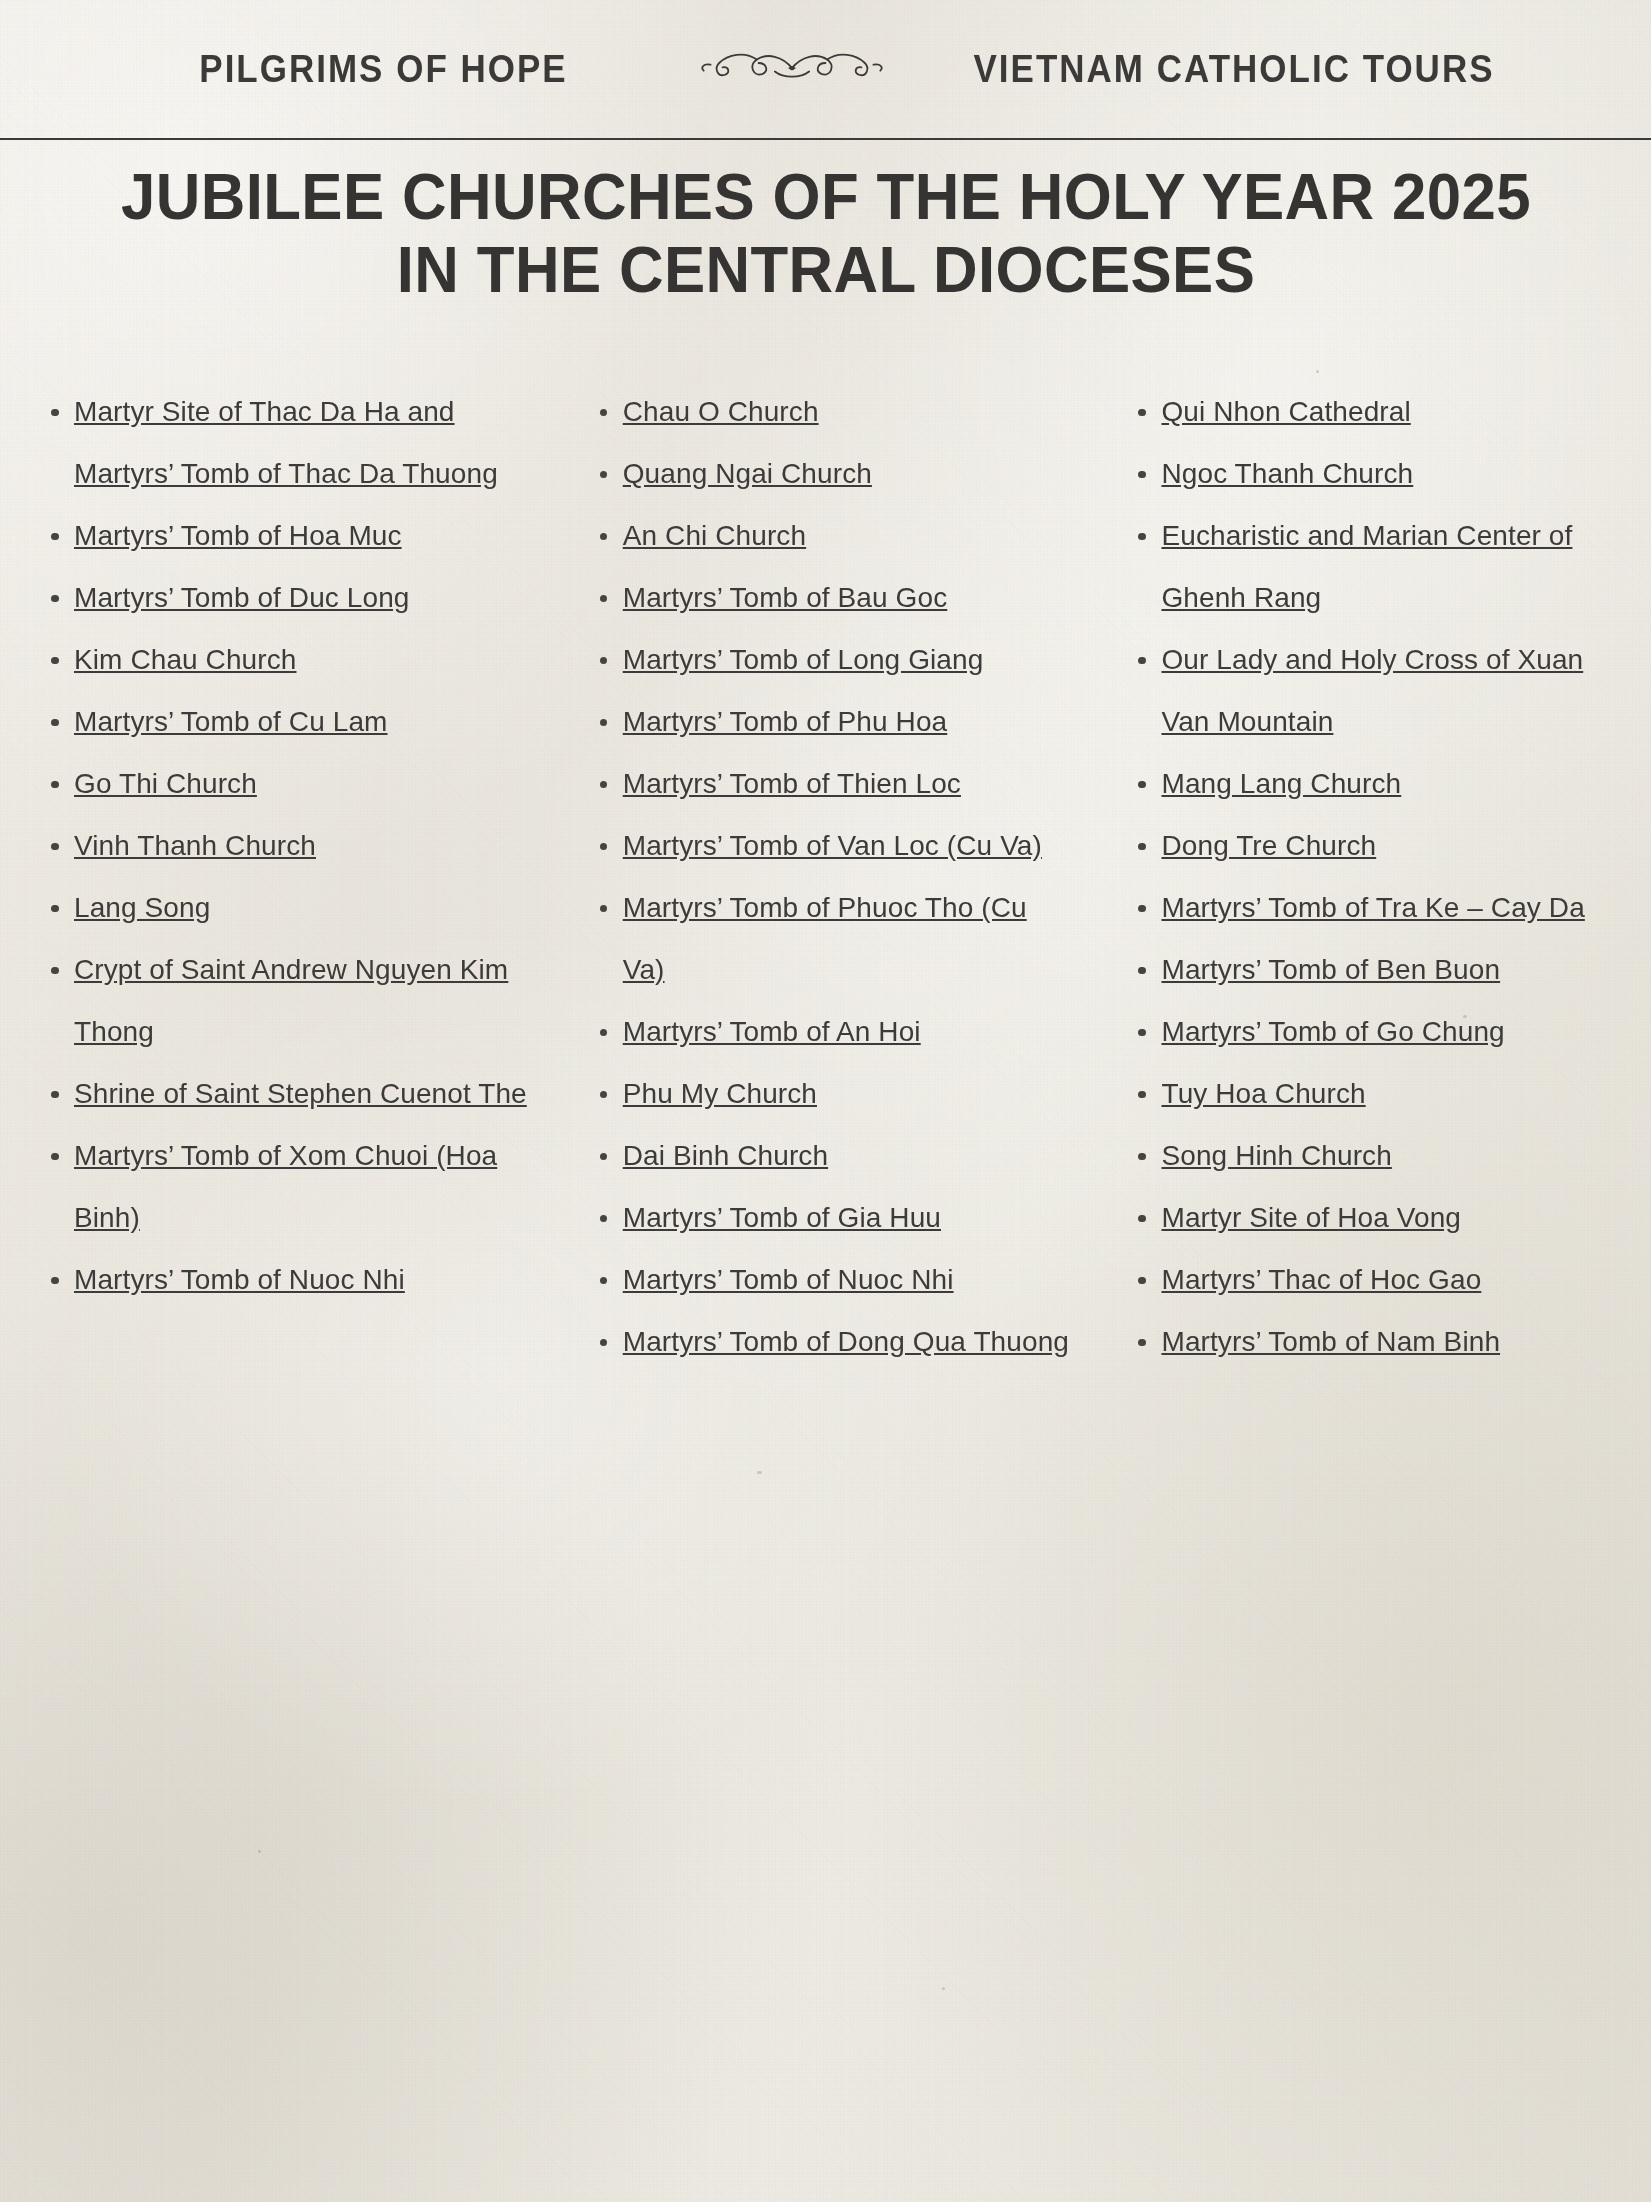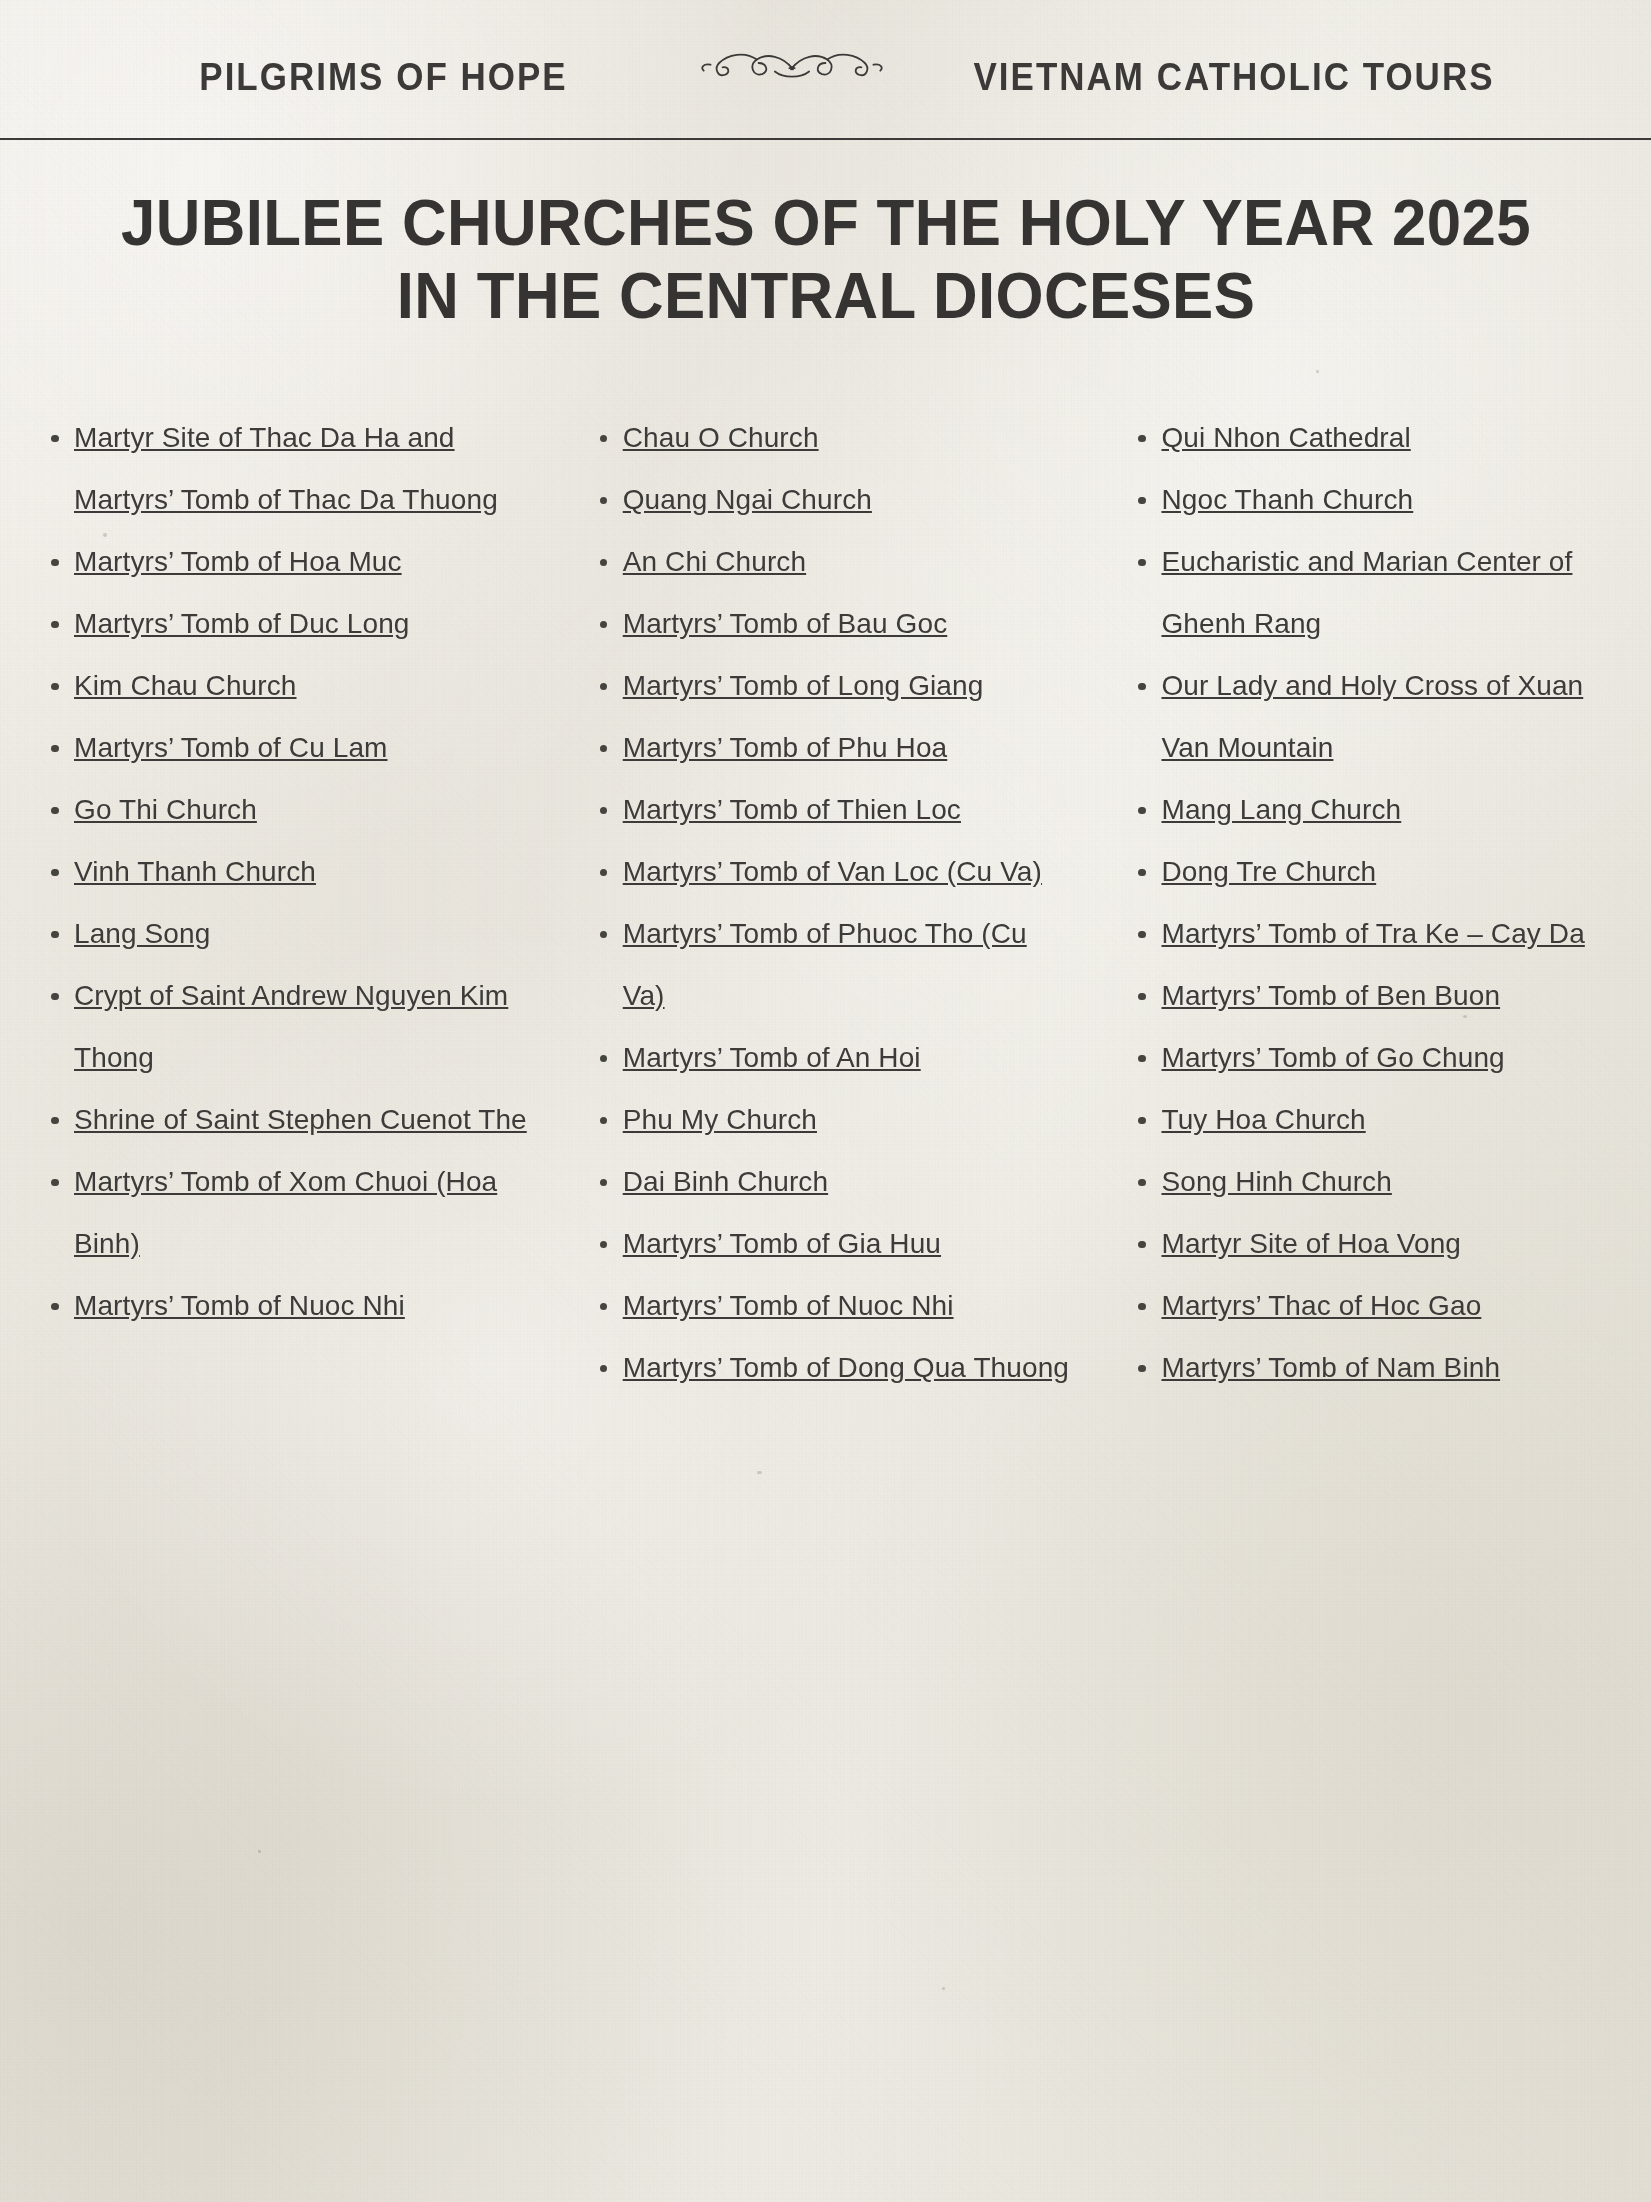--- a/index.html
+++ b/index.html
@@ -59,21 +59,21 @@
     height: 138px;
     display: flex;
     align-items: center;
     justify-content: center;
     gap: 0px;
     border-bottom: 2.6px solid #3b3a38;
     position: relative;
   }
   .masthead-inner {
     display: flex;
-    align-items: flex-end;
+    align-items: center;
     justify-content: center;
     width: 1514px;
     gap: 34px;
   }
   .masthead-label {
     font-family: "Liberation Sans Narrow", "Liberation Sans", sans-serif;
     font-weight: 700;
     font-size: 38px;
     letter-spacing: 2.2px;
     color: #3b3a38;
@@ -85,21 +85,21 @@
   .masthead-right { width: 602px; text-align: center; }
   .flourish {
     width: 215px;
     display: flex;
     align-items: center;
     justify-content: center;
   }
 
   
   .title-wrap {
-    margin-top: 47px;
+    margin-top: 21px;
     text-align: center;
     padding: 0 52px;
   }
   .main-title {
     font-family: "Liberation Sans Narrow", "Liberation Sans", sans-serif;
     font-weight: 700;
     font-size: 65px;
     line-height: 1.12;
     letter-spacing: 0.4px;
     color: #353432;

